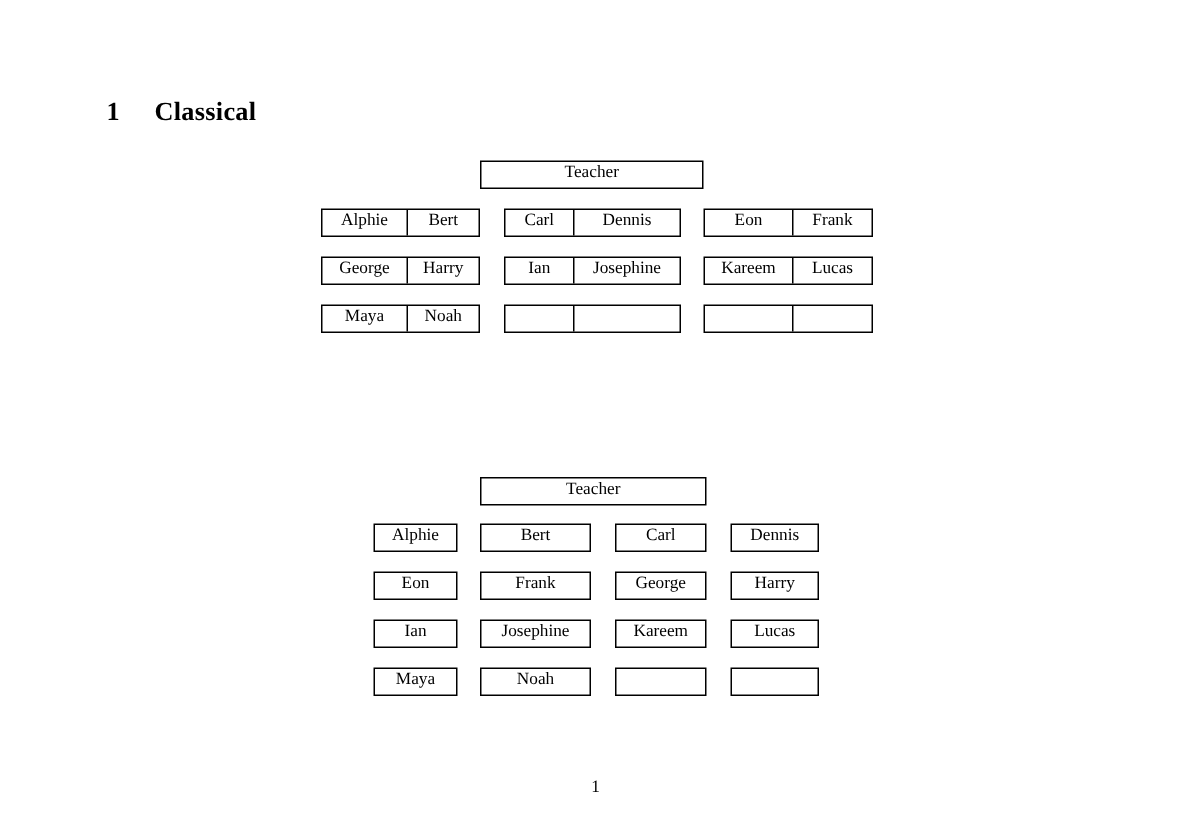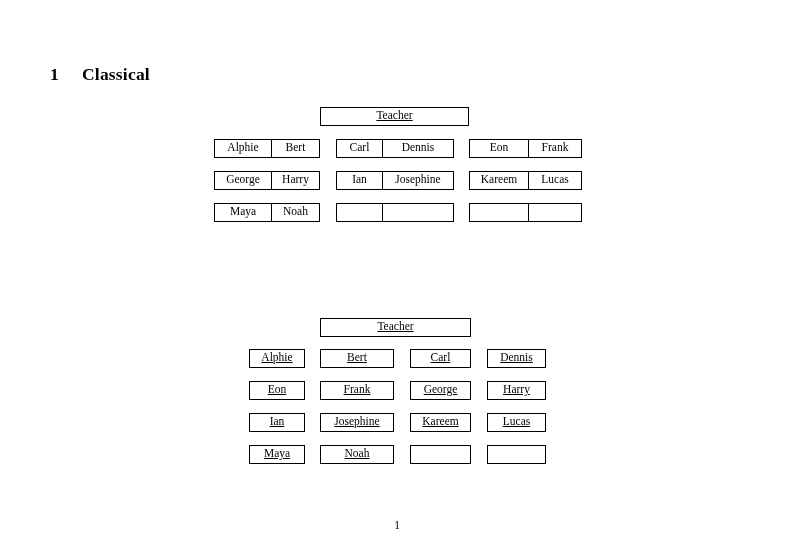--- a/index.html
+++ b/index.html
@@ -28,21 +28,21 @@
     font-weight: bold;
     font-size: 17.5px;
     letter-spacing: 0.2px;
     white-space: nowrap;
   }
   .section-heading .sec-num {
     display: inline-block;
     width: 32px;
   }
 
-  #heading-classical   { left: 50px;  top: 64px; }
+  #heading-classical   { left: 71px;  top: 64px; }
   #heading-distributed { left: 67px;  top: 275px; }
 
   
   .box {
     position: absolute;
     box-sizing: border-box;
     border: 1px solid #000000;
     background: #ffffff;
     height: 19px;
     display: flex;
@@ -58,21 +58,21 @@
     align-items: center;
     justify-content: center;
     white-space: nowrap;
     overflow: hidden;
     padding-bottom: 1px;
   }
   .box .cell + .cell {
     border-left: 1px solid #000000;
   }
 
-  .box.single .cell { width: 100%; text-decoration: underline; }
+  .box.single .cell { width: 100%; }
 
   
   #page-number {
     position: absolute;
     top: 519px;
     left: 0;
     width: 794px;
     text-align: center;
     font-size: 11.5px;
   }

